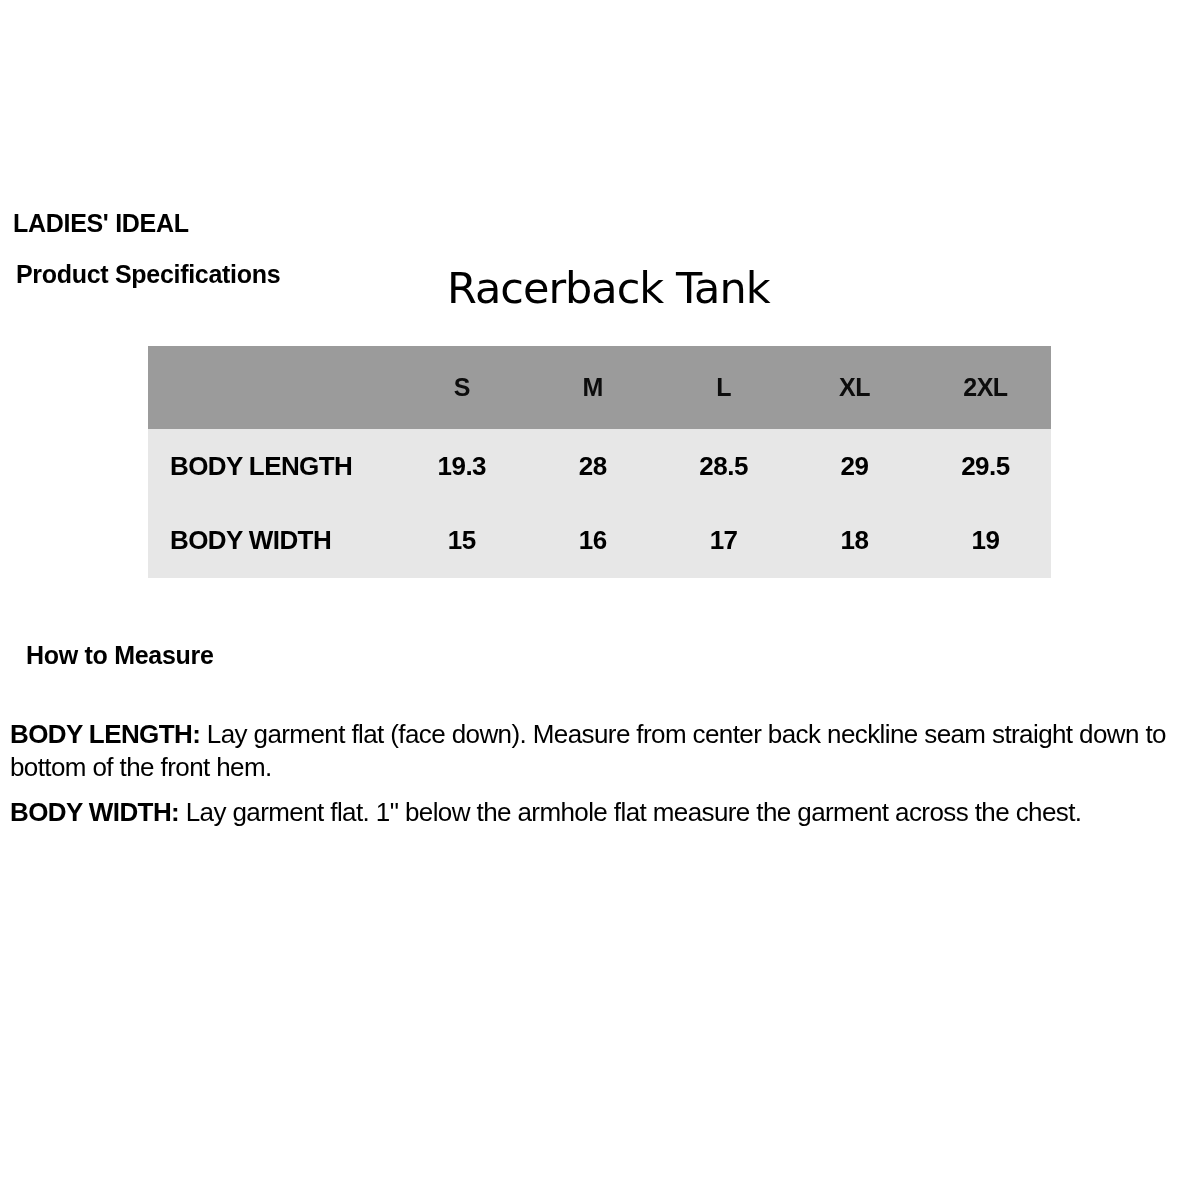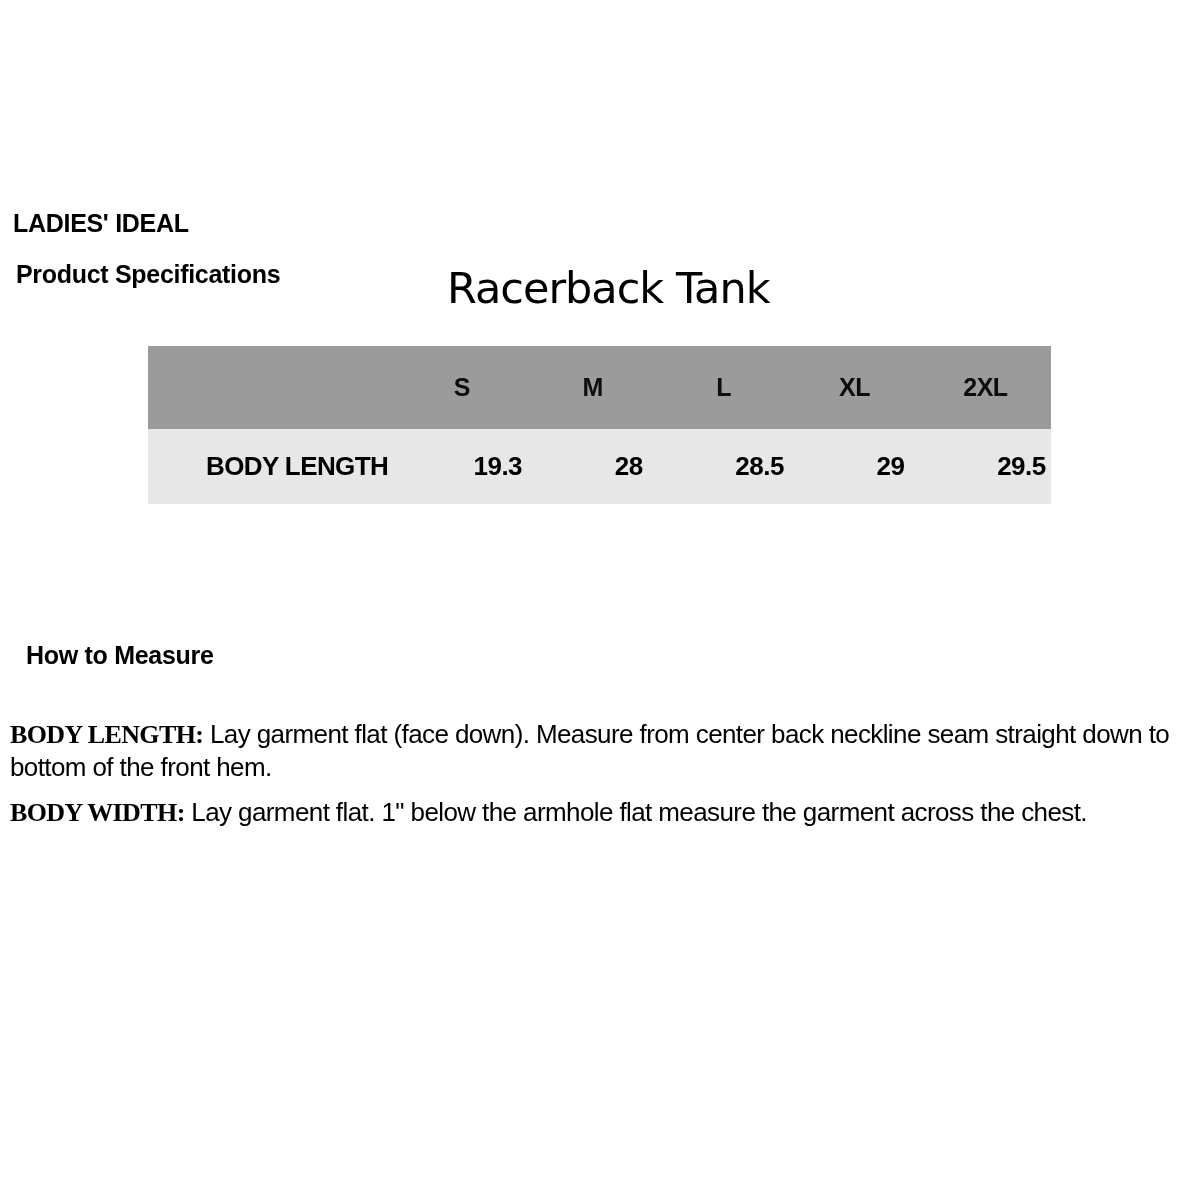--- a/index.html
+++ b/index.html
@@ -57,21 +57,20 @@
     background: #9b9b9b;
     height: 83px;
   }
 
   .spec-body {
     background: #e7e7e7;
   }
 
   .spec-body .spec-row {
     height: 74.5px;
-    margin-left: 36px;
   }
 
   .cell-label {
     width: 27.5%;
     padding-left: 22px;
     font-weight: bold;
     font-size: 26px;
     letter-spacing: -0.6px;
   }
 
@@ -109,21 +108,20 @@
     line-height: 33px;
     letter-spacing: -0.6px;
   }
 
   .instruction + .instruction {
     margin-top: 12px;
   }
 
   .instruction .term {
     font-weight: bold;
-    font-family: Liberation Serif, serif;
   }
 </style>
 </head>
 <body>
 
 <div class="brand">LADIES' IDEAL</div>
 
 <div class="section-title">Product Specifications</div>
 
 <div class="product-title">Racerback Tank</div>
@@ -139,20 +137,28 @@
   </div>
   <div class="spec-body">
     <div class="spec-row">
       <div class="cell-label">BODY LENGTH</div>
       <div class="cell-value">19.3</div>
       <div class="cell-value">28</div>
       <div class="cell-value">28.5</div>
       <div class="cell-value">29</div>
       <div class="cell-value">29.5</div>
     </div>
+    <div class="spec-row">
+      <div class="cell-label">BODY WIDTH</div>
+      <div class="cell-value">15</div>
+      <div class="cell-value">16</div>
+      <div class="cell-value">17</div>
+      <div class="cell-value">18</div>
+      <div class="cell-value">19</div>
+    </div>
   </div>
 </div>
 
 <div class="htm-heading">How to Measure</div>
 
 <div class="instructions">
   <p class="instruction"><span class="term">BODY LENGTH:</span><span> Lay garment flat (face down). Measure from center back neckline seam straight down to bottom of the front hem.</span></p>
   <p class="instruction"><span class="term">BODY WIDTH:</span><span> Lay garment flat. 1" below the armhole flat measure the garment across the chest.</span></p>
 </div>
 

